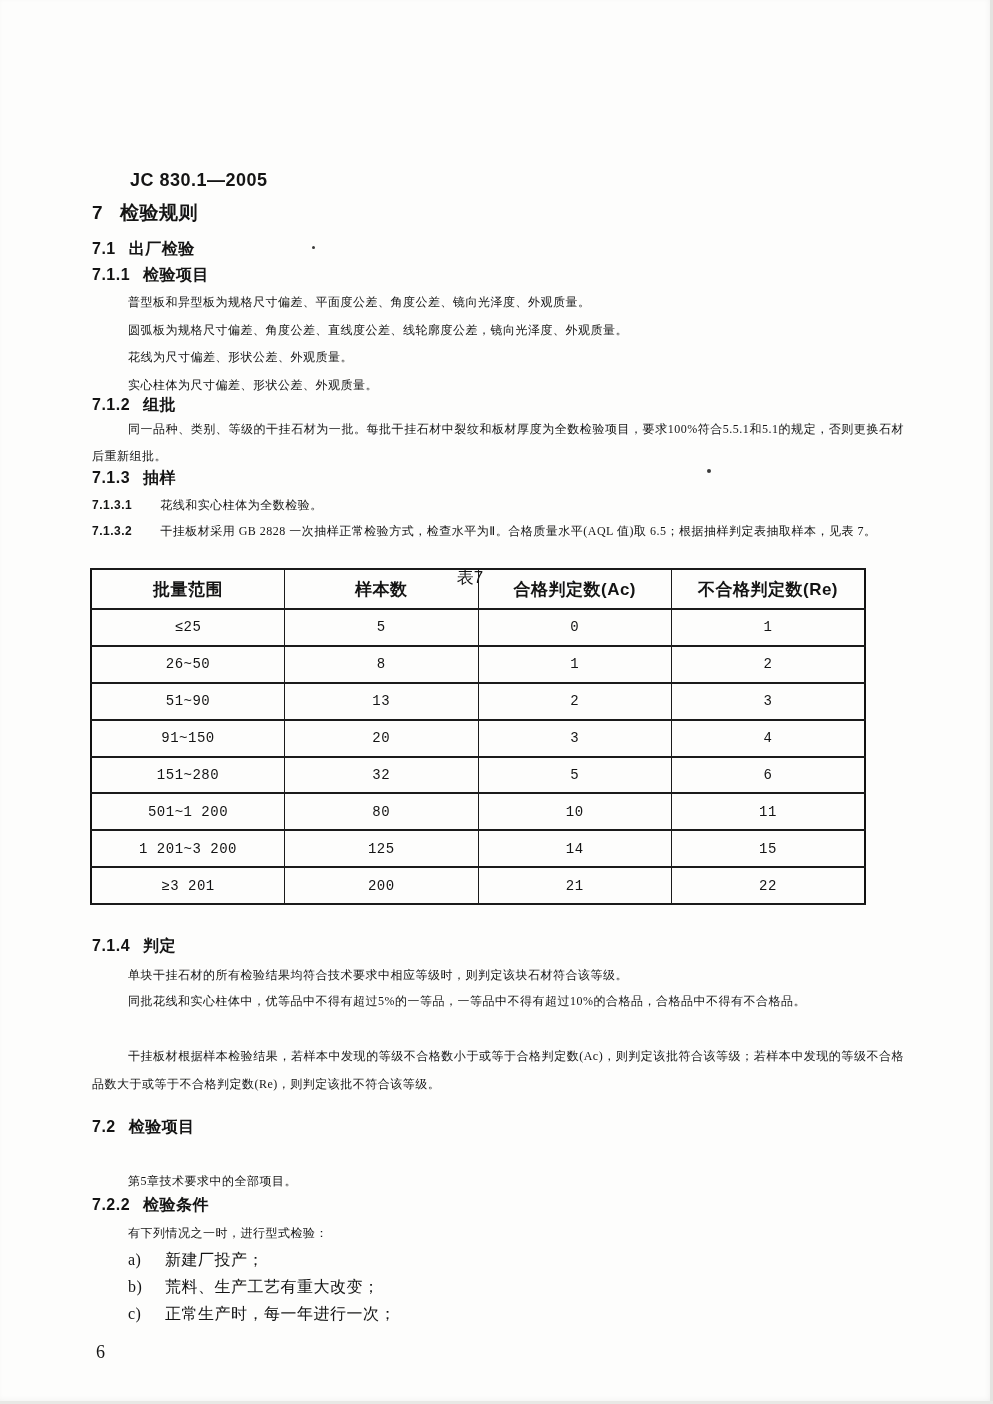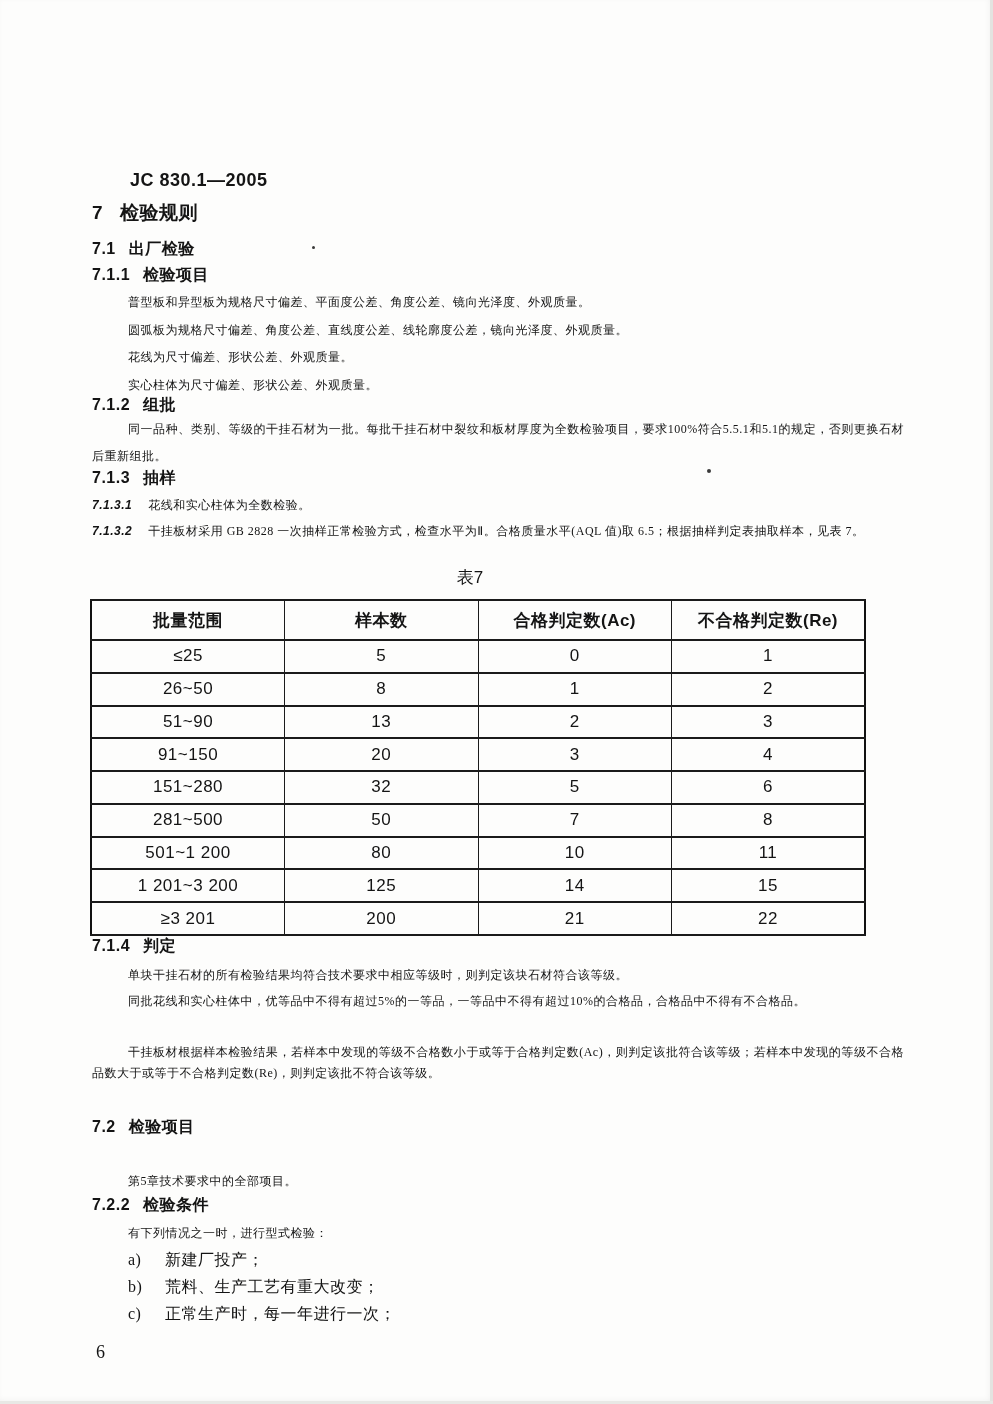--- a/index.html
+++ b/index.html
@@ -51,37 +51,36 @@
     font-size: 18px;
     letter-spacing: 0.5px;
     white-space: nowrap;
     margin-left: 38px;
   }
 
   
   .clause-num {
     font-family: "Liberation Sans", sans-serif;
     font-weight: bold;
-    margin-right: 16px;
-    font-style: italic;
+    margin-right: 28px;
   }
 
   
   .tbl-caption {
     top: 566px;
     left: 90px;
     width: 760px;
     text-align: center;
     font-family: "Liberation Sans", sans-serif;
     font-weight: normal;
     font-size: 17px;
   }
   table.sampling {
     position: absolute;
-    top: 599px;
+    top: 568px;
     left: 90px;
     width: 776px;
     height: 337px;
     border-collapse: collapse;
     table-layout: fixed;
     padding-left: 48px;
   }
   table.sampling th, table.sampling td {
     border-left: 1px solid #1b1b1b;
     border-right: 1px solid #1b1b1b;
@@ -93,22 +92,22 @@
   }
   table.sampling { border: 2px solid #111; }
   table.sampling th {
     height: 38px;
     font-family: "Liberation Sans", sans-serif;
     font-weight: bold;
     font-size: 17px;
     letter-spacing: 0.5px;
   }
   table.sampling td {
-    font-family: Liberation Sans, sans-serif;
-    font-size: 17px;
+    font-family: Liberation Mono, monospace;
+    font-size: 14px;
     letter-spacing: 0.5px;
   }
 
   
   .list-item { left: 128px; width: 740px; font-size: 16px; line-height: 27px; letter-spacing: 0.5px; }
   .list-label { display: inline-block; width: 37px; }
 
   .page-number {
     left: 96px;
     top: 1342px;
@@ -203,26 +202,20 @@
           <td>3</td>
           <td>4</td>
         </tr>
         <tr>
           <td>151~280</td>
           <td>32</td>
           <td>5</td>
           <td>6</td>
         </tr>
         <tr>
-          <td>281~500</td>
-          <td>50</td>
-          <td>7</td>
-          <td>8</td>
-        </tr>
-        <tr>
           <td>501~1 200</td>
           <td>80</td>
           <td>10</td>
           <td>11</td>
         </tr>
         <tr>
           <td>1 201~3 200</td>
           <td>125</td>
           <td>14</td>
           <td>15</td>
@@ -237,21 +230,21 @@
   </table>
 
   <div class="abs heading" style="top:935px">
     <span class="num">7.1.4</span><span>判定</span>
   </div>
 
   <div class="abs body-text indent" style="top:962px">单块干挂石材的所有检验结果均符合技术要求中相应等级时，则判定该块石材符合该等级。</div>
 
   <div class="abs body-text indent" style="top:988px">同批花线和实心柱体中，优等品中不得有超过5%的一等品，一等品中不得有超过10%的合格品，合格品中不得有不合格品。</div>
 
-  <div class="abs body-text indent" style="top:1042px; line-height:21px">干挂板材根据样本检验结果，若样本中发现的等级不合格数小于或等于合格判定数(Ac)，则判定该批符合该等级；若样本中发现的等级不合格品数大于或等于不合格判定数(Re)，则判定该批不符合该等级。</div>
+  <div class="abs body-text indent" style="top:1042px; line-height:28px">干挂板材根据样本检验结果，若样本中发现的等级不合格数小于或等于合格判定数(Ac)，则判定该批符合该等级；若样本中发现的等级不合格品数大于或等于不合格判定数(Re)，则判定该批不符合该等级。</div>
 
   <div class="abs heading" style="top:1116px">
     <span class="num">7.2</span><span>检验项目</span>
   </div>
 
 
   <div class="abs body-text indent no-justify" style="top:1168px">第5章技术要求中的全部项目。</div>
 
   <div class="abs heading" style="top:1194px">
     <span class="num">7.2.2</span><span>检验条件</span>

